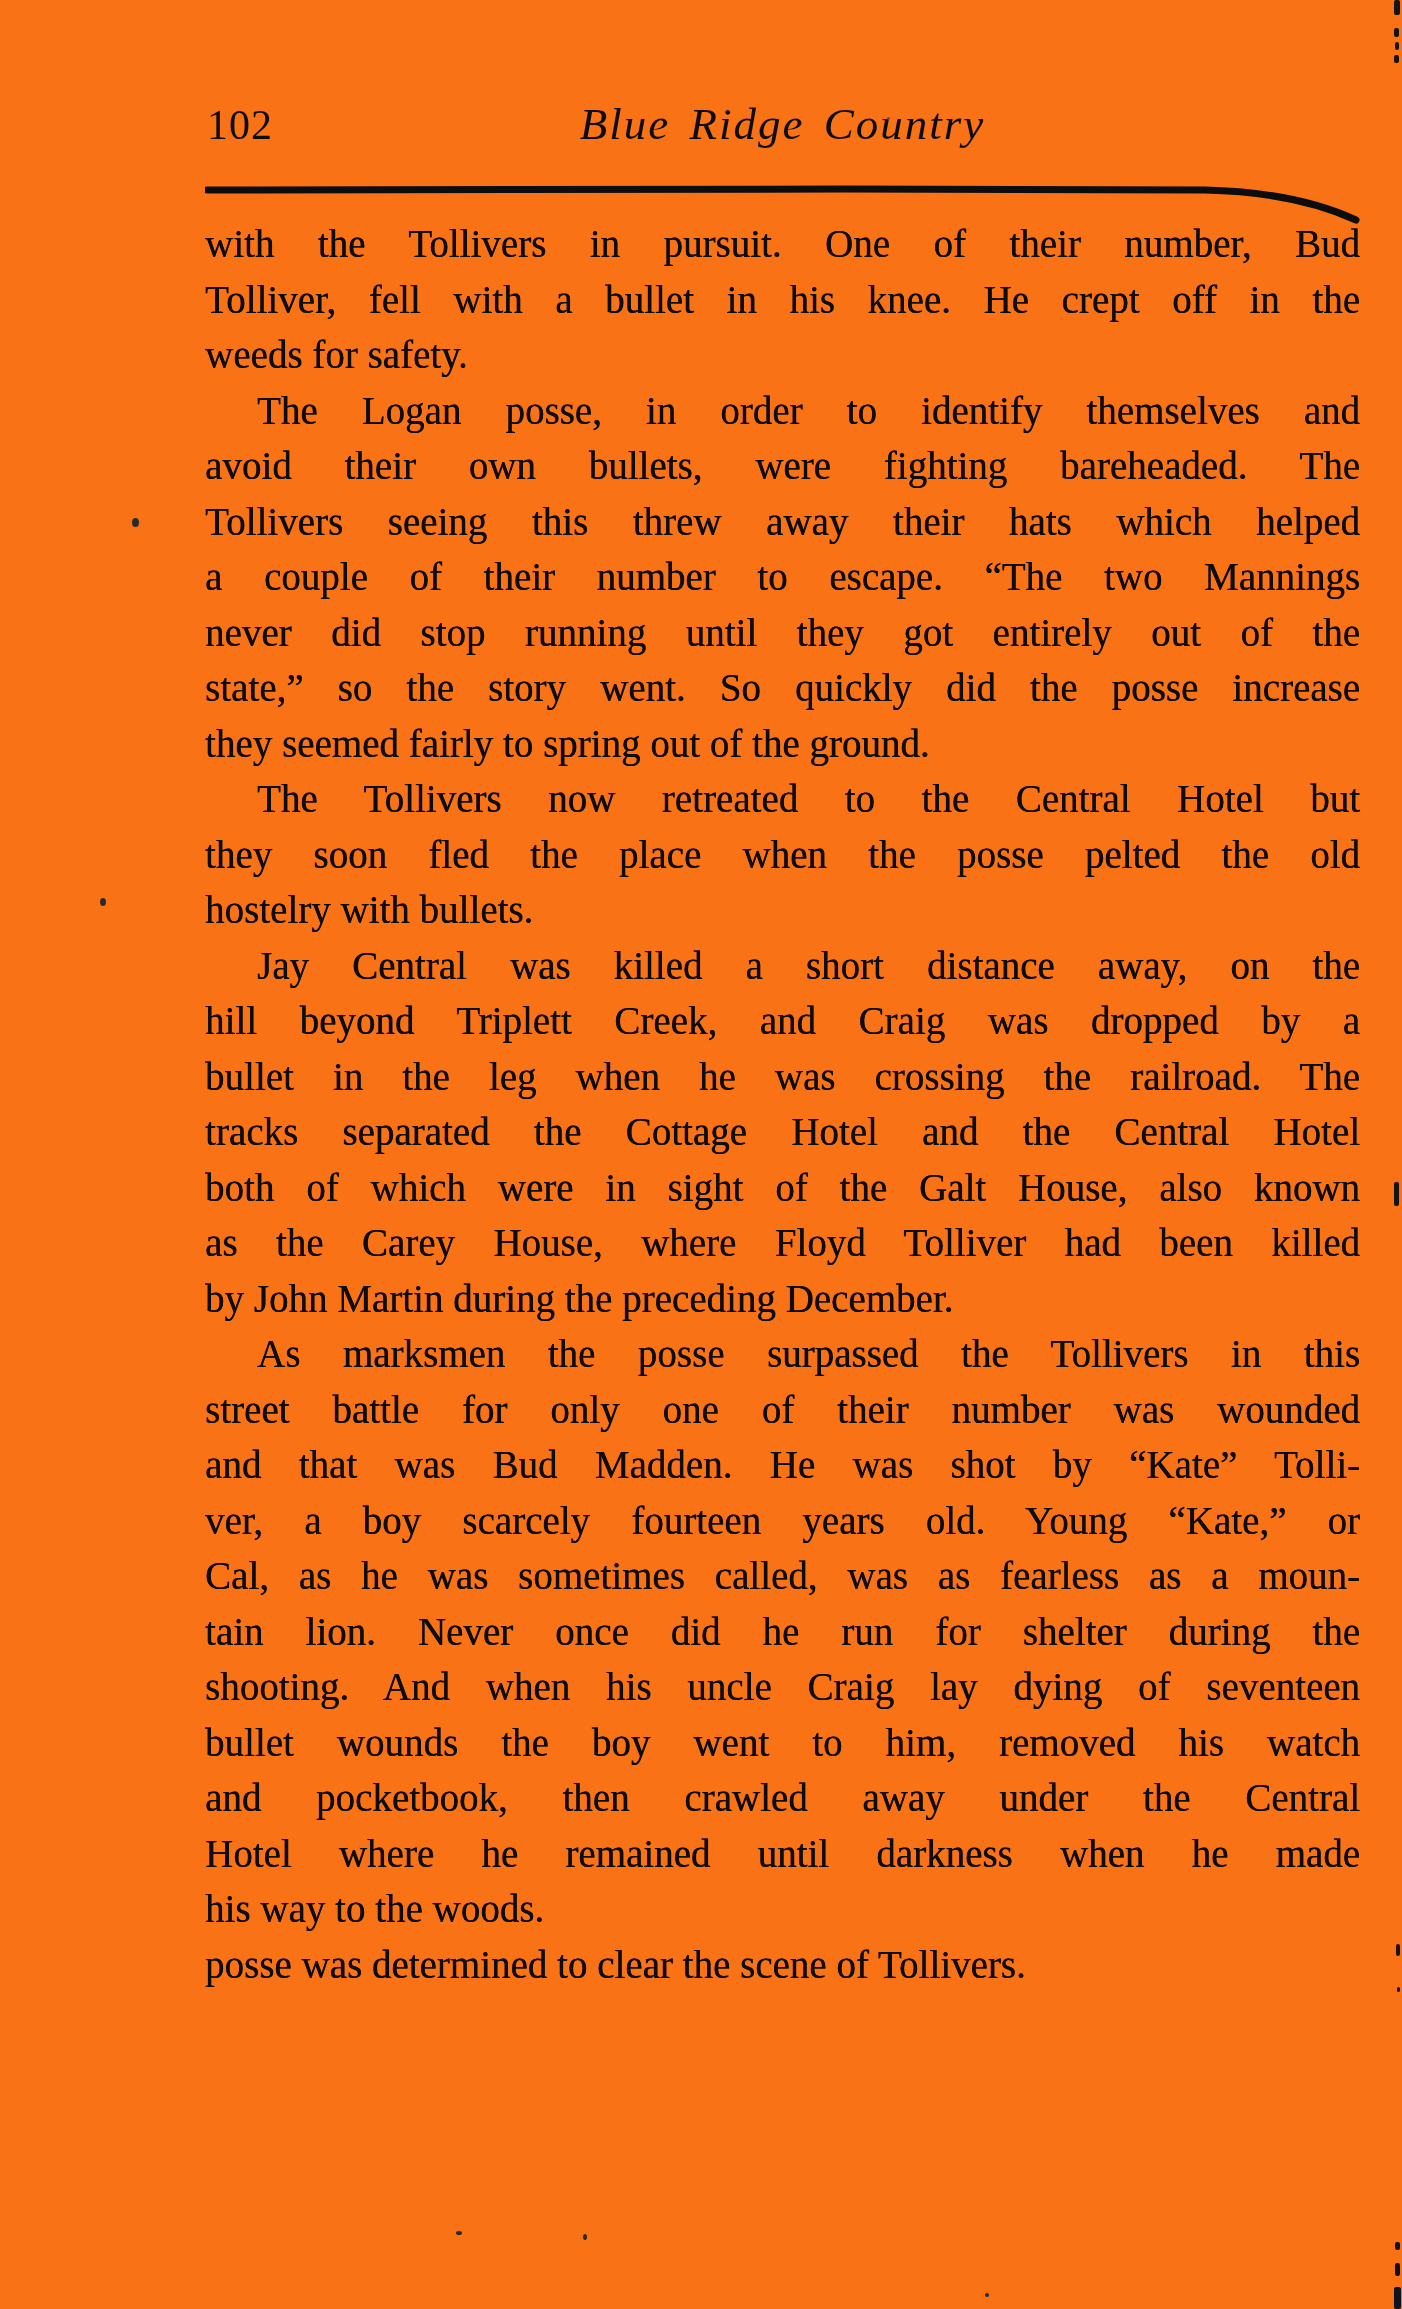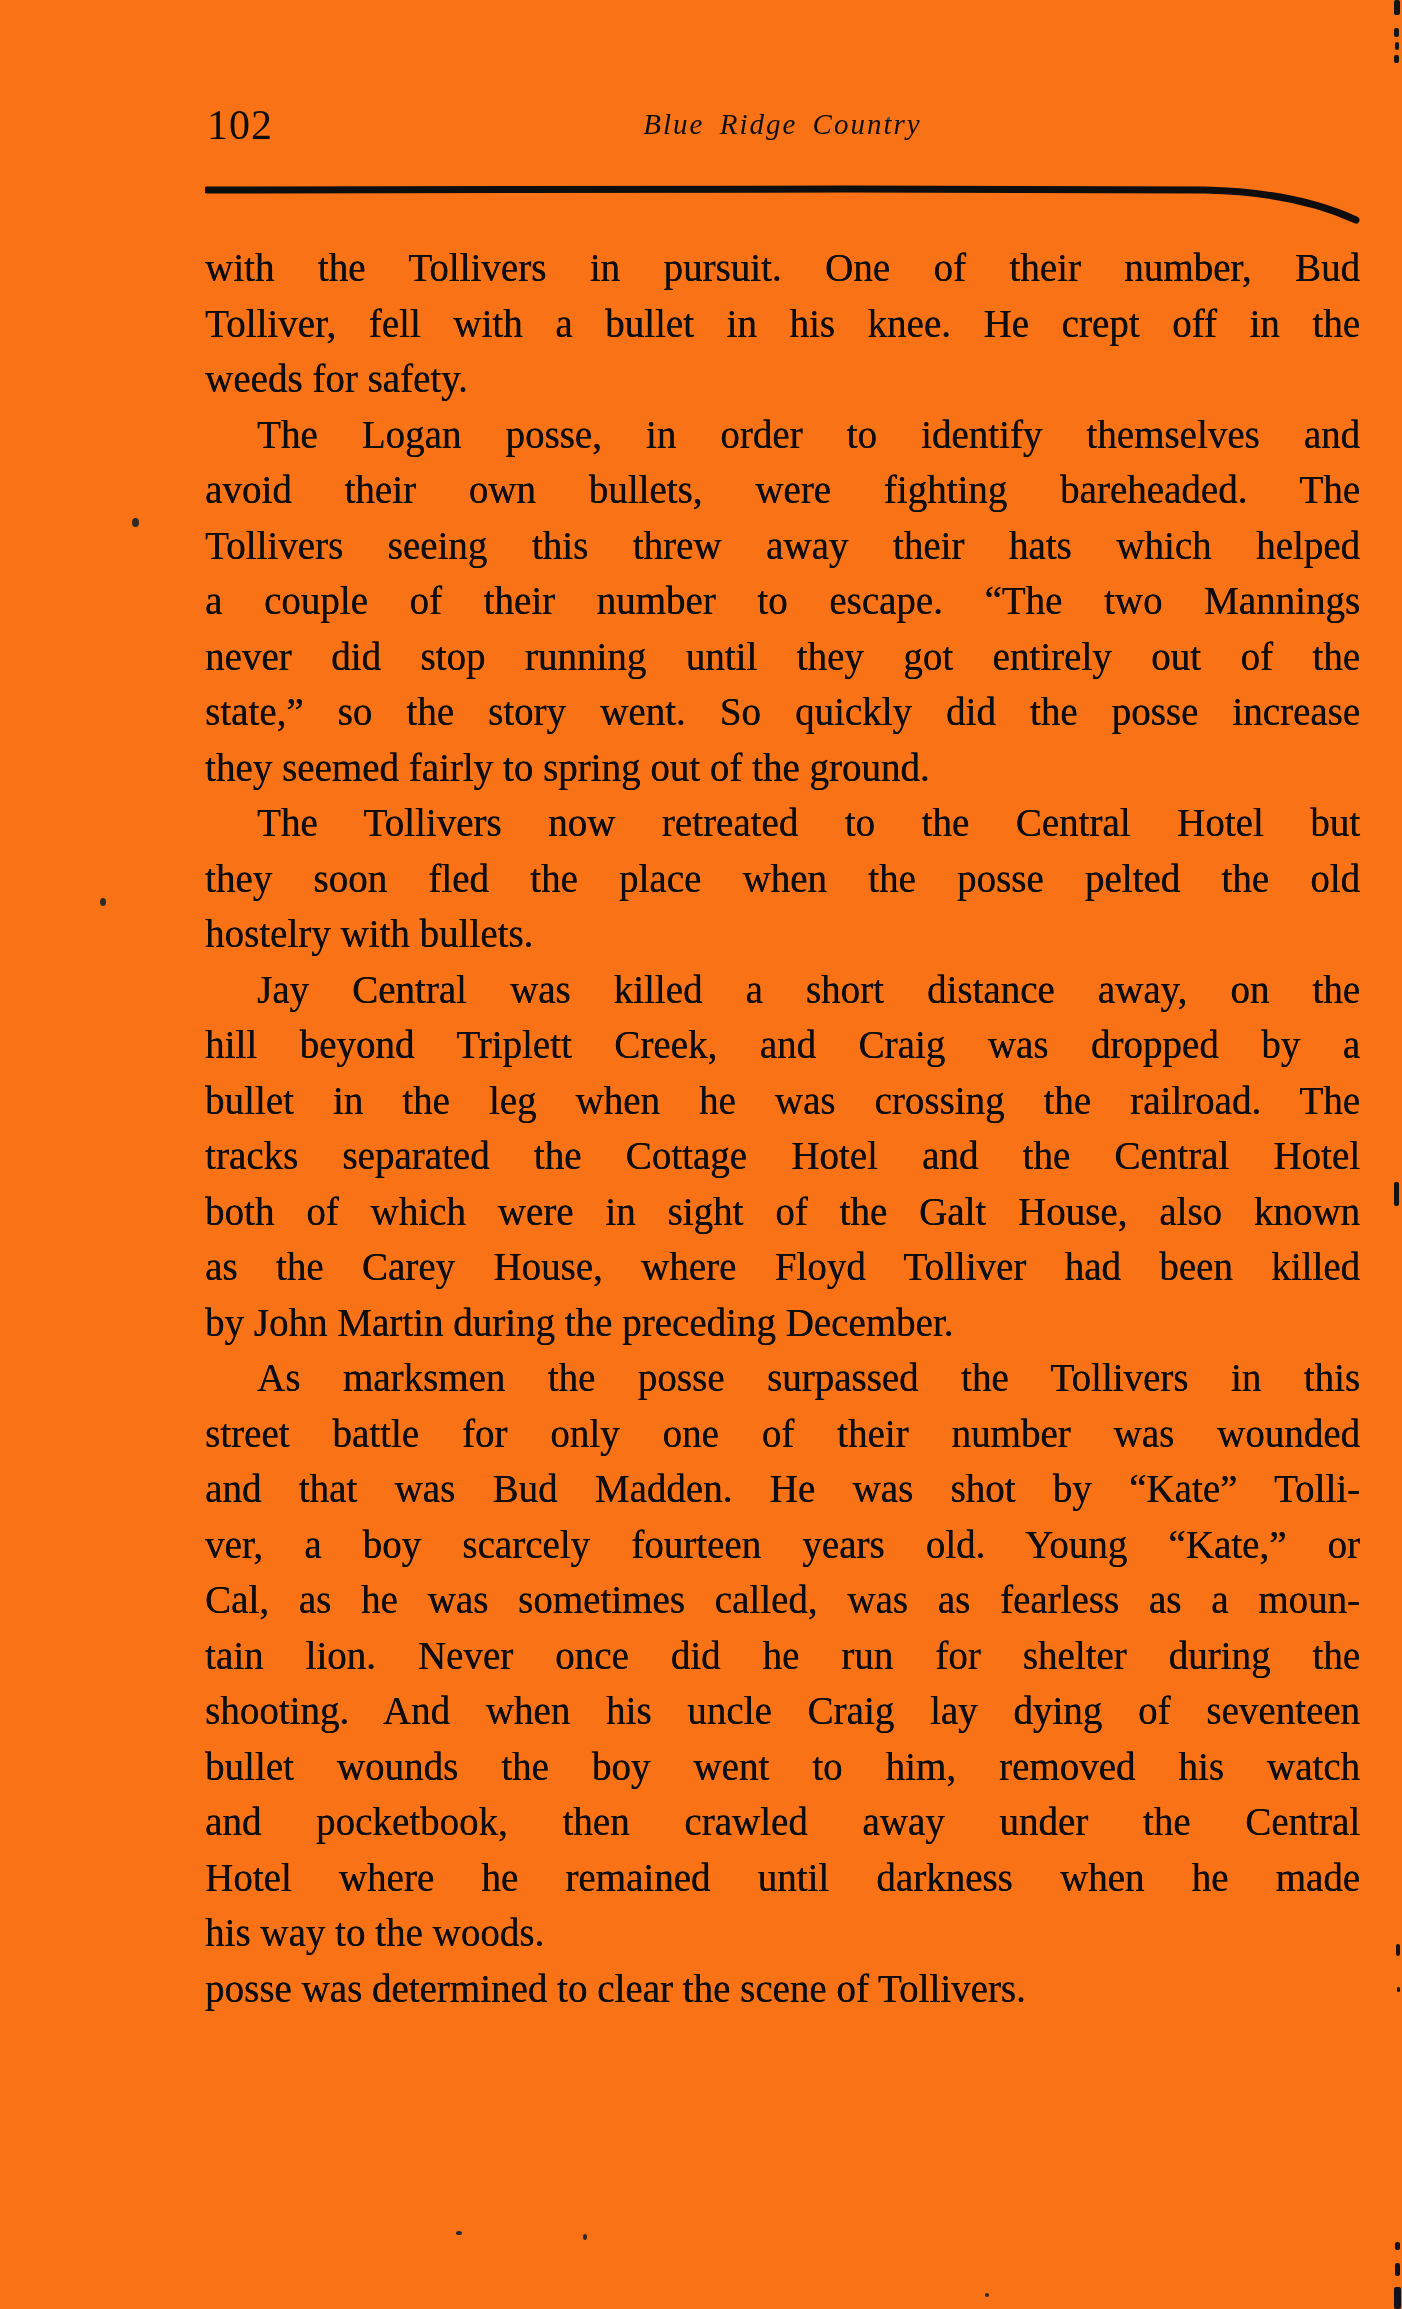--- a/index.html
+++ b/index.html
@@ -17,29 +17,29 @@
   }
   .page-number{
     position:absolute;left:2px;top:0;
     font-size:42px;line-height:58px;
     letter-spacing:1px;
   }
   .running-title{
     position:absolute;left:0;right:0;top:-2px;
     text-align:center;
     font-style:italic;
-    font-size:29px;line-height:60px;
+    font-size:45px;line-height:60px;
     letter-spacing:2px;
     word-spacing:6px;
   }
   .header-rule{
     position:absolute;left:205px;top:182px;width:1160px;height:48px;
   }
   .body-text{
-    position:absolute;left:205px;top:240px;width:1155px;
+    position:absolute;left:205px;top:216px;width:1155px;
     font-size:39px;line-height:55.5px;
     text-shadow:0.35px 0 0 currentColor; 
   }
   .paragraph{margin:0;}
   .line{
     text-align:justify;
     text-align-last:justify;
     white-space:normal;
   }
   .line.last{text-align-last:left;}

